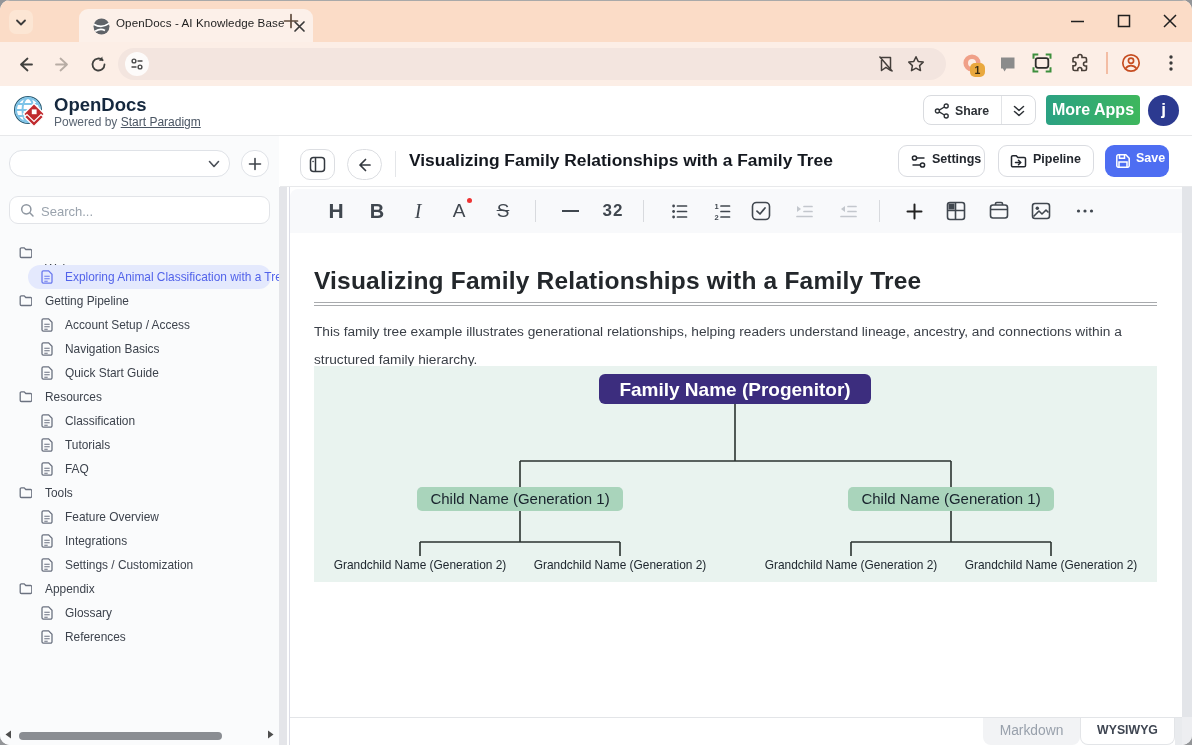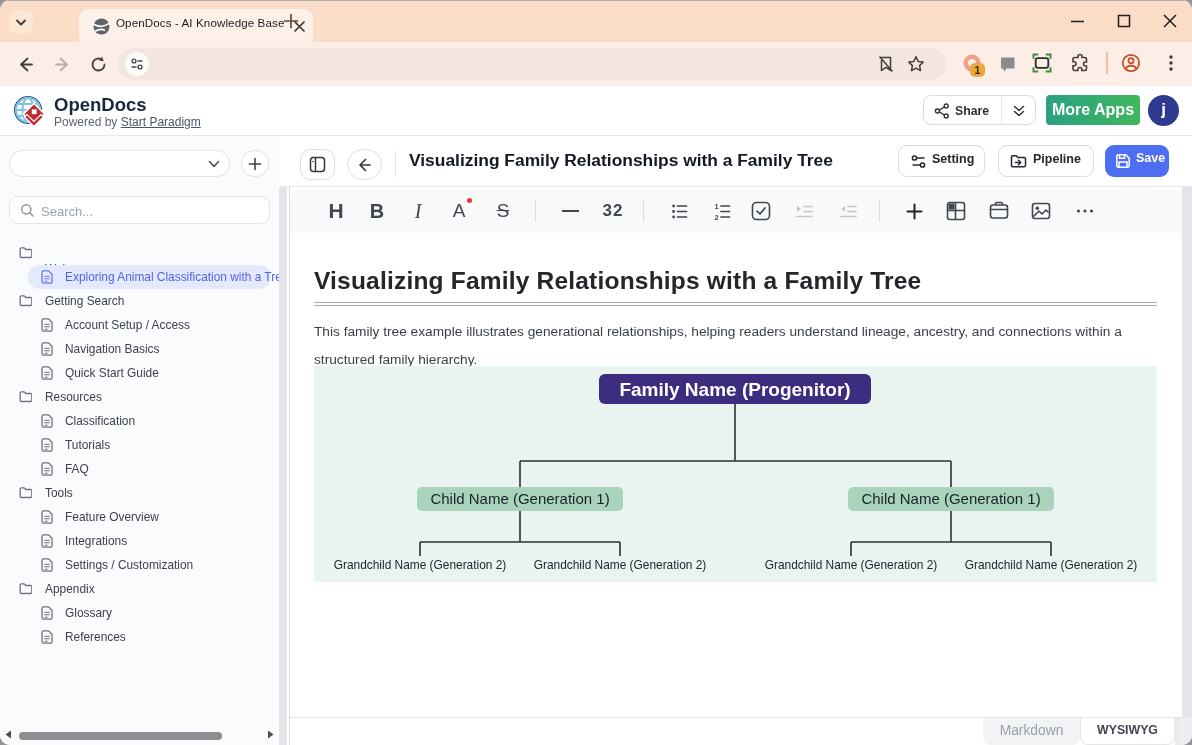--- a/index.html
+++ b/index.html
@@ -234,21 +234,21 @@
       <div class="trow" style="left:45px;top:121px;">Welcome</div>
       <svg class="fold" style="left:19px;top:110px;" width="13" height="13" viewBox="0 0 13 13">
           <path class="fp" d="M1.2 3 a1.2 1.2 0 0 1 1.2-1.2 h2.8 l1.6 1.7 h4.8 a1.2 1.2 0 0 1 1.2 1.2 v5.6 a1.2 1.2 0 0 1 -1.2 1.2 h-9.2 a1.2 1.2 0 0 1 -1.2-1.2 z"></path>
         </svg>
       <div id="selrow">
           <span class="t">Exploring Animal Classification with a Tre</span>
         </div>
       <svg class="doc sel" style="left:41px;top:134px;">
           <use href="#docicon"></use>
         </svg>
-      <div class="trow" style="left:45px;top:153px;">Getting Search</div>
+      <div class="trow" style="left:45px;top:153px;">Getting Pipeline</div>
       <svg class="fold" style="left:19px;top:158px;" width="13" height="13" viewBox="0 0 13 13">
           <path class="fp" d="M1.2 3 a1.2 1.2 0 0 1 1.2-1.2 h2.8 l1.6 1.7 h4.8 a1.2 1.2 0 0 1 1.2 1.2 v5.6 a1.2 1.2 0 0 1 -1.2 1.2 h-9.2 a1.2 1.2 0 0 1 -1.2-1.2 z"></path>
         </svg>
       <div class="trow" style="left:65px;top:177px;">Account Setup / Access</div>
       <svg class="doc" style="left:41px;top:182px;">
           <use href="#docicon"></use>
         </svg>
       <div class="trow" style="left:65px;top:201px;">Navigation Basics</div>
       <svg class="doc" style="left:41px;top:206px;">
           <use href="#docicon"></use>
@@ -331,21 +331,21 @@
     <div id="edtitle">Visualizing Family Relationships with a Family Tree</div>
     <div class="hbtn" style="left:618px;width:87px;">
       <svg width="17" height="17" viewBox="0 0 17 17" style="position:absolute;left:11px;top:7px;">
           <g fill="none" stroke="#23272e" stroke-width="1.5">
             <circle cx="4.5" cy="5" r="2.1"></circle>
             <path d="M7 5h7.5"></path>
             <circle cx="12.5" cy="12" r="2.1"></circle>
             <path d="M2.5 12H10"></path>
           </g>
         </svg>
-      <span style="position:absolute;left:33px;top:6px;">Setting</span>
+      <span style="position:absolute;left:33px;top:6px;">Settings</span>
     </div>
     <div class="hbtn" style="left:718px;width:96px;">
       <svg width="17" height="17" viewBox="0 0 17 17" style="position:absolute;left:11px;top:7px;">
           <path d="M1.5 4 a1.3 1.3 0 0 1 1.3-1.3 h3.4 l1.7 1.8 h6.3 a1.3 1.3 0 0 1 1.3 1.3 v6.7 a1.3 1.3 0 0 1 -1.3 1.3 h-11.4 a1.3 1.3 0 0 1 -1.3-1.3 z" fill="none" stroke="#23272e" stroke-width="1.5"></path>
           <path d="M5.5 9.5 h5 m-2 -2.2 l2.3 2.2 -2.3 2.2" fill="none" stroke="#23272e" stroke-width="1.5" stroke-linecap="round" stroke-linejoin="round"></path>
         </svg>
       <span style="position:absolute;left:34px;top:6px;">Pipeline</span>
     </div>
     <div id="savebtn">
       <svg width="16" height="16" viewBox="0 0 16 16" style="position:absolute;left:10px;top:8px;">

